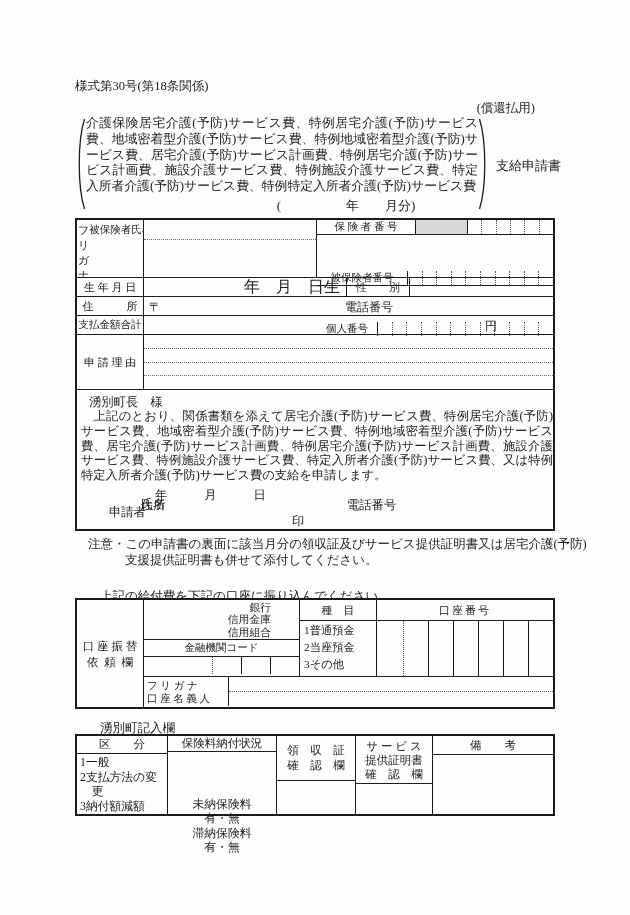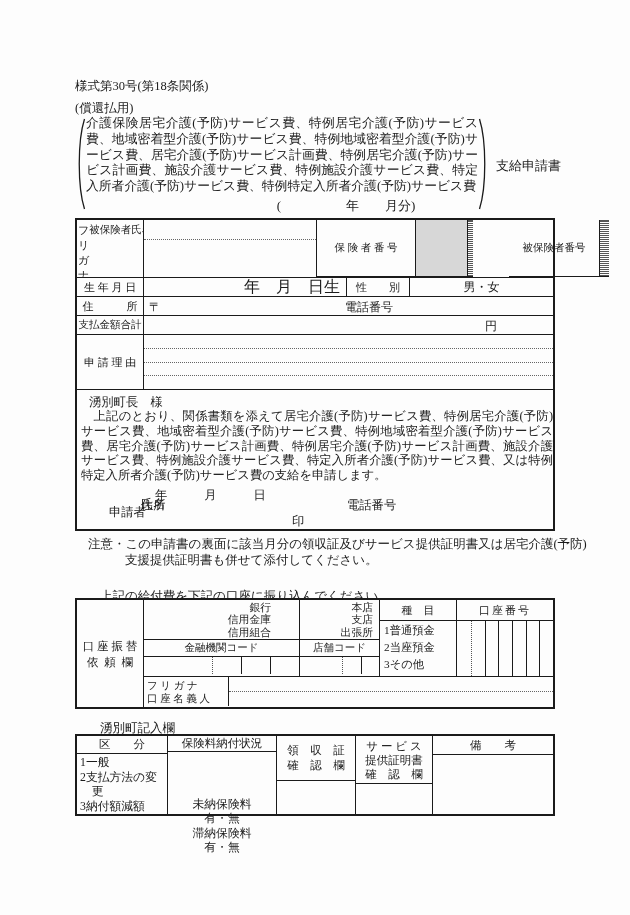--- a/index.html
+++ b/index.html
@@ -2,21 +2,21 @@
 <html><head>
 <meta charset="utf-8">
 <style>
   html,body{margin:0;padding:0;background:#e8e8e8;}
   .page{position:relative;width:630px;height:915px;background:#fdfdfd;
         font-family:"Liberation Serif","DejaVu Serif",serif;color:#1b1b1b;overflow:hidden;}
   .sheet{position:absolute;left:75px;top:0;width:480px;}
   .abs{position:absolute;}
   
   .form-no{top:78px;left:0;font-size:12.5px;}
-  .pay-note{top:100px;left:0;width:480px;padding-right:20px;box-sizing:border-box;font-size:12.5px;}
+  .pay-note{top:100px;left:0;width:480px;text-align:right;padding-right:20px;box-sizing:border-box;font-size:12.5px;}
   .services{top:116px;left:0;width:480px;display:flex;align-items:stretch;}
   .paren{width:11px;flex:0 0 11px;}
   .svc-text{width:392px;flex:0 0 392px;font-size:12.8px;line-height:15.8px;text-align:justify;}
   .grant-title{flex:0 0 auto;align-self:center;font-size:13px;margin-left:7px;white-space:nowrap;}
   .period{top:197px;left:0;width:480px;text-align:center;padding-left:62px;box-sizing:border-box;font-size:13px;}
   
   .tbl{box-sizing:border-box;border:2px solid #1b1b1b;background:#fdfdfd;}
   .tbl *{box-sizing:border-box;}
   .fr{display:flex;}
   .bb{border-bottom:1px solid #1b1b1b;}
@@ -24,21 +24,21 @@
   .cell{overflow:hidden;}
   .lab{font-size:11px;display:flex;align-items:center;justify-content:center;white-space:nowrap;}
   
   .t-main{top:218px;left:0;width:480px;height:313px;}
   .rowA{height:58px;}
   .labcolA{width:67px;display:flex;flex-direction:row;justify-content:space-between;padding:3px 1px;}
   .furig{font-size:11px;text-align:center;}
   .hname{font-size:10.5px;white-space:nowrap;}
   .entryA{width:173px;display:flex;flex-direction:column;}
   .entryA .half1{height:20px;border-bottom:1px dotted #666;}
-  .numbers{width:236px;display:flex;flex-direction:row;gap:36px;}
+  .numbers{width:236px;display:flex;flex-direction:column;gap:36px;}
   .numrow{flex:1;display:flex;}
   .numlab{font-size:10.5px;display:flex;align-items:center;justify-content:center;border-right:1px solid #1b1b1b;white-space:nowrap;}
   .cellsbox{flex:1;display:flex;}
   .grayc{width:52px;background:#d7d7d7;border-right:1px solid #1b1b1b;}
   .num-cell{flex:1;border-left:1px dotted #555;}
   .cellsbox .num-cell:first-child{border-left:none;}
   .row19{height:19px;align-items:stretch;}
   .l67{width:67px;}
   .birthcell{width:203px;font-size:16px;display:flex;align-items:center;justify-content:flex-end;padding-right:6px;white-space:nowrap;}
   .sexlab{width:63px;}
@@ -185,21 +185,20 @@
                 <div class="num-cell"></div>
               </div>
           </div>
         </div>
       </div>
 
       <div class="fr row19 bb">
         <div class="cell br lab l67">生 年 月 日</div>
         <div class="cell br birthcell">年　月　日生</div>
         <div class="cell br lab sexlab">性　　別</div>
-        <div class="cell sexval">男・女</div>
       </div>
 
       <div class="fr row19 bb">
         <div class="cell br lab l67">住　　　所</div>
         <div class="cell addrcell">
           <span class="pm">〒</span>
           <span class="ph">電話番号</span>
         </div>
       </div>
 
@@ -249,33 +248,20 @@
                 <div class="line">信用組合</div>
               </div>
             <div class="codehead">金融機関コード</div>
             <div class="codecells">
               <div class="cc first"></div>
                 <div class="cc dot"></div>
                 <div class="cc sol"></div>
                 <div class="cc sol"></div>
             </div>
           </div>
-          <div class="bcol2">
-            <div class="brnames">
-                <div class="line">本店</div>
-                <div class="line">支店</div>
-                <div class="line">出張所</div>
-              </div>
-            <div class="codehead">店舗コード</div>
-            <div class="codecells">
-              <div class="cc first"></div>
-                <div class="cc dot"></div>
-                <div class="cc sol"></div>
-            </div>
-          </div>
           <div class="bcol3">
             <div class="kindhead">種　目</div>
             <div class="kindlist">
                 <div class="line">1普通預金</div>
                 <div class="line">2当座預金</div>
                 <div class="line">3その他</div>
               </div>
           </div>
           <div class="bcol4">
             <div class="acchead">口座番号</div>

